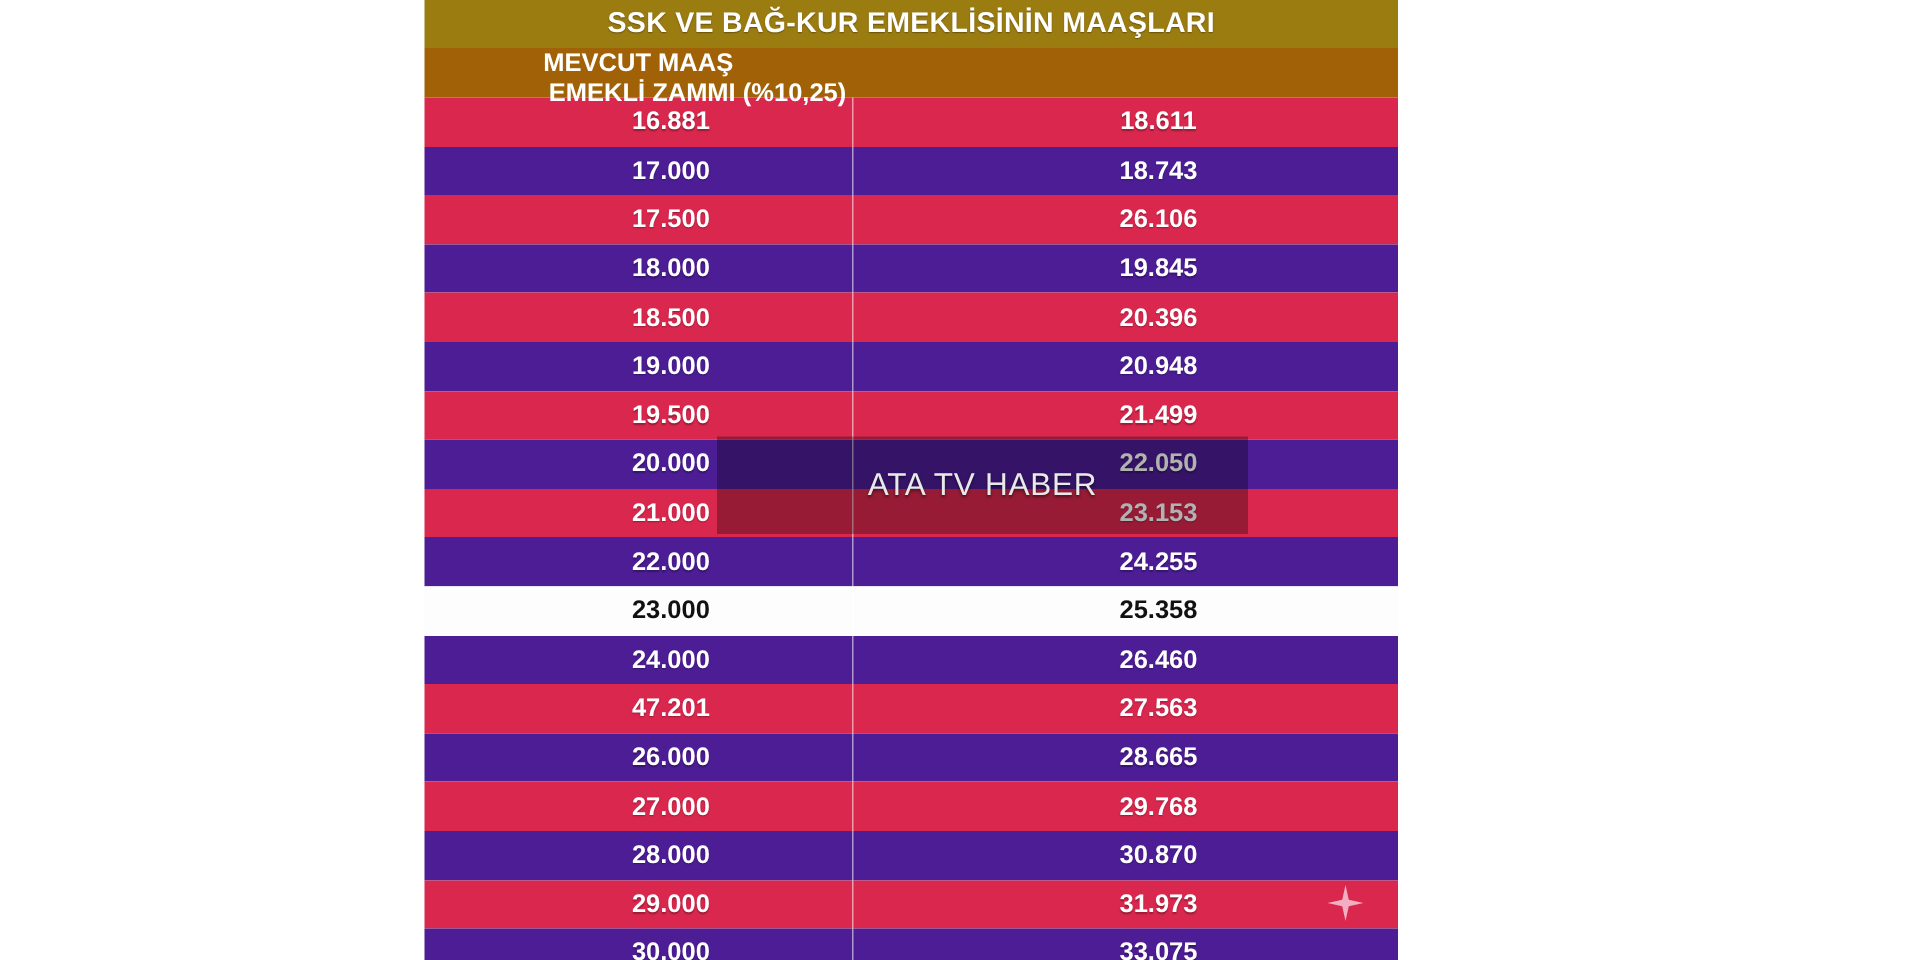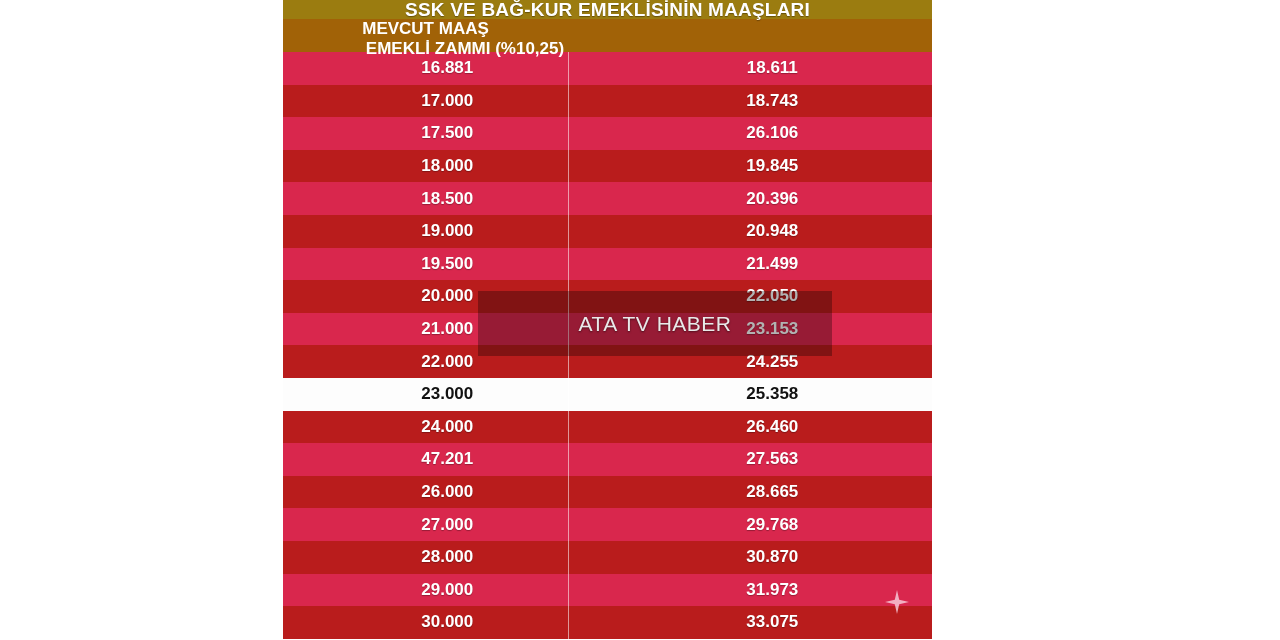--- a/index.html
+++ b/index.html
@@ -19,21 +19,21 @@
     height: 640px;
     background: #ffffff;
   }
   .table-wrap {
     position: absolute;
     left: 283px;
     top: 0px;
     width: 649px;
   }
   .title-bar {
-    height: 19px;
+    height: 32px;
     background: #9b7c10;
     color: #ffffff;
     font-size: 19px;
     font-weight: bold;
     display: flex;
     align-items: center;
     justify-content: center;
     letter-spacing: 0.2px;
     text-shadow: 0 1px 1px rgba(0,0,0,0.35);
   }
@@ -67,21 +67,21 @@
     display: flex;
     align-items: center;
     justify-content: center;
     font-size: 17px;
     font-weight: bold;
     color: #ffffff;
     box-sizing: border-box;
     text-shadow: 0 1px 1px rgba(0,0,0,0.3);
     padding-left: 44px;
   }
-  .shade-dark { background: #b91c1c; }
+  .shade-dark { background: #4c1d95; }
   .shade-light { background: #d9274d; }
   .row-hl .cell {
     color: #1a1a1a;
     text-shadow: none;
   }
   .row-hl .cell.col-a { background: #ffffff; }
   .row-hl .cell.col-b { background: #ffffff; }
   .row-hl { background: #ffffff; }
   .row-hl .divider { background: #ffffff; }
   

